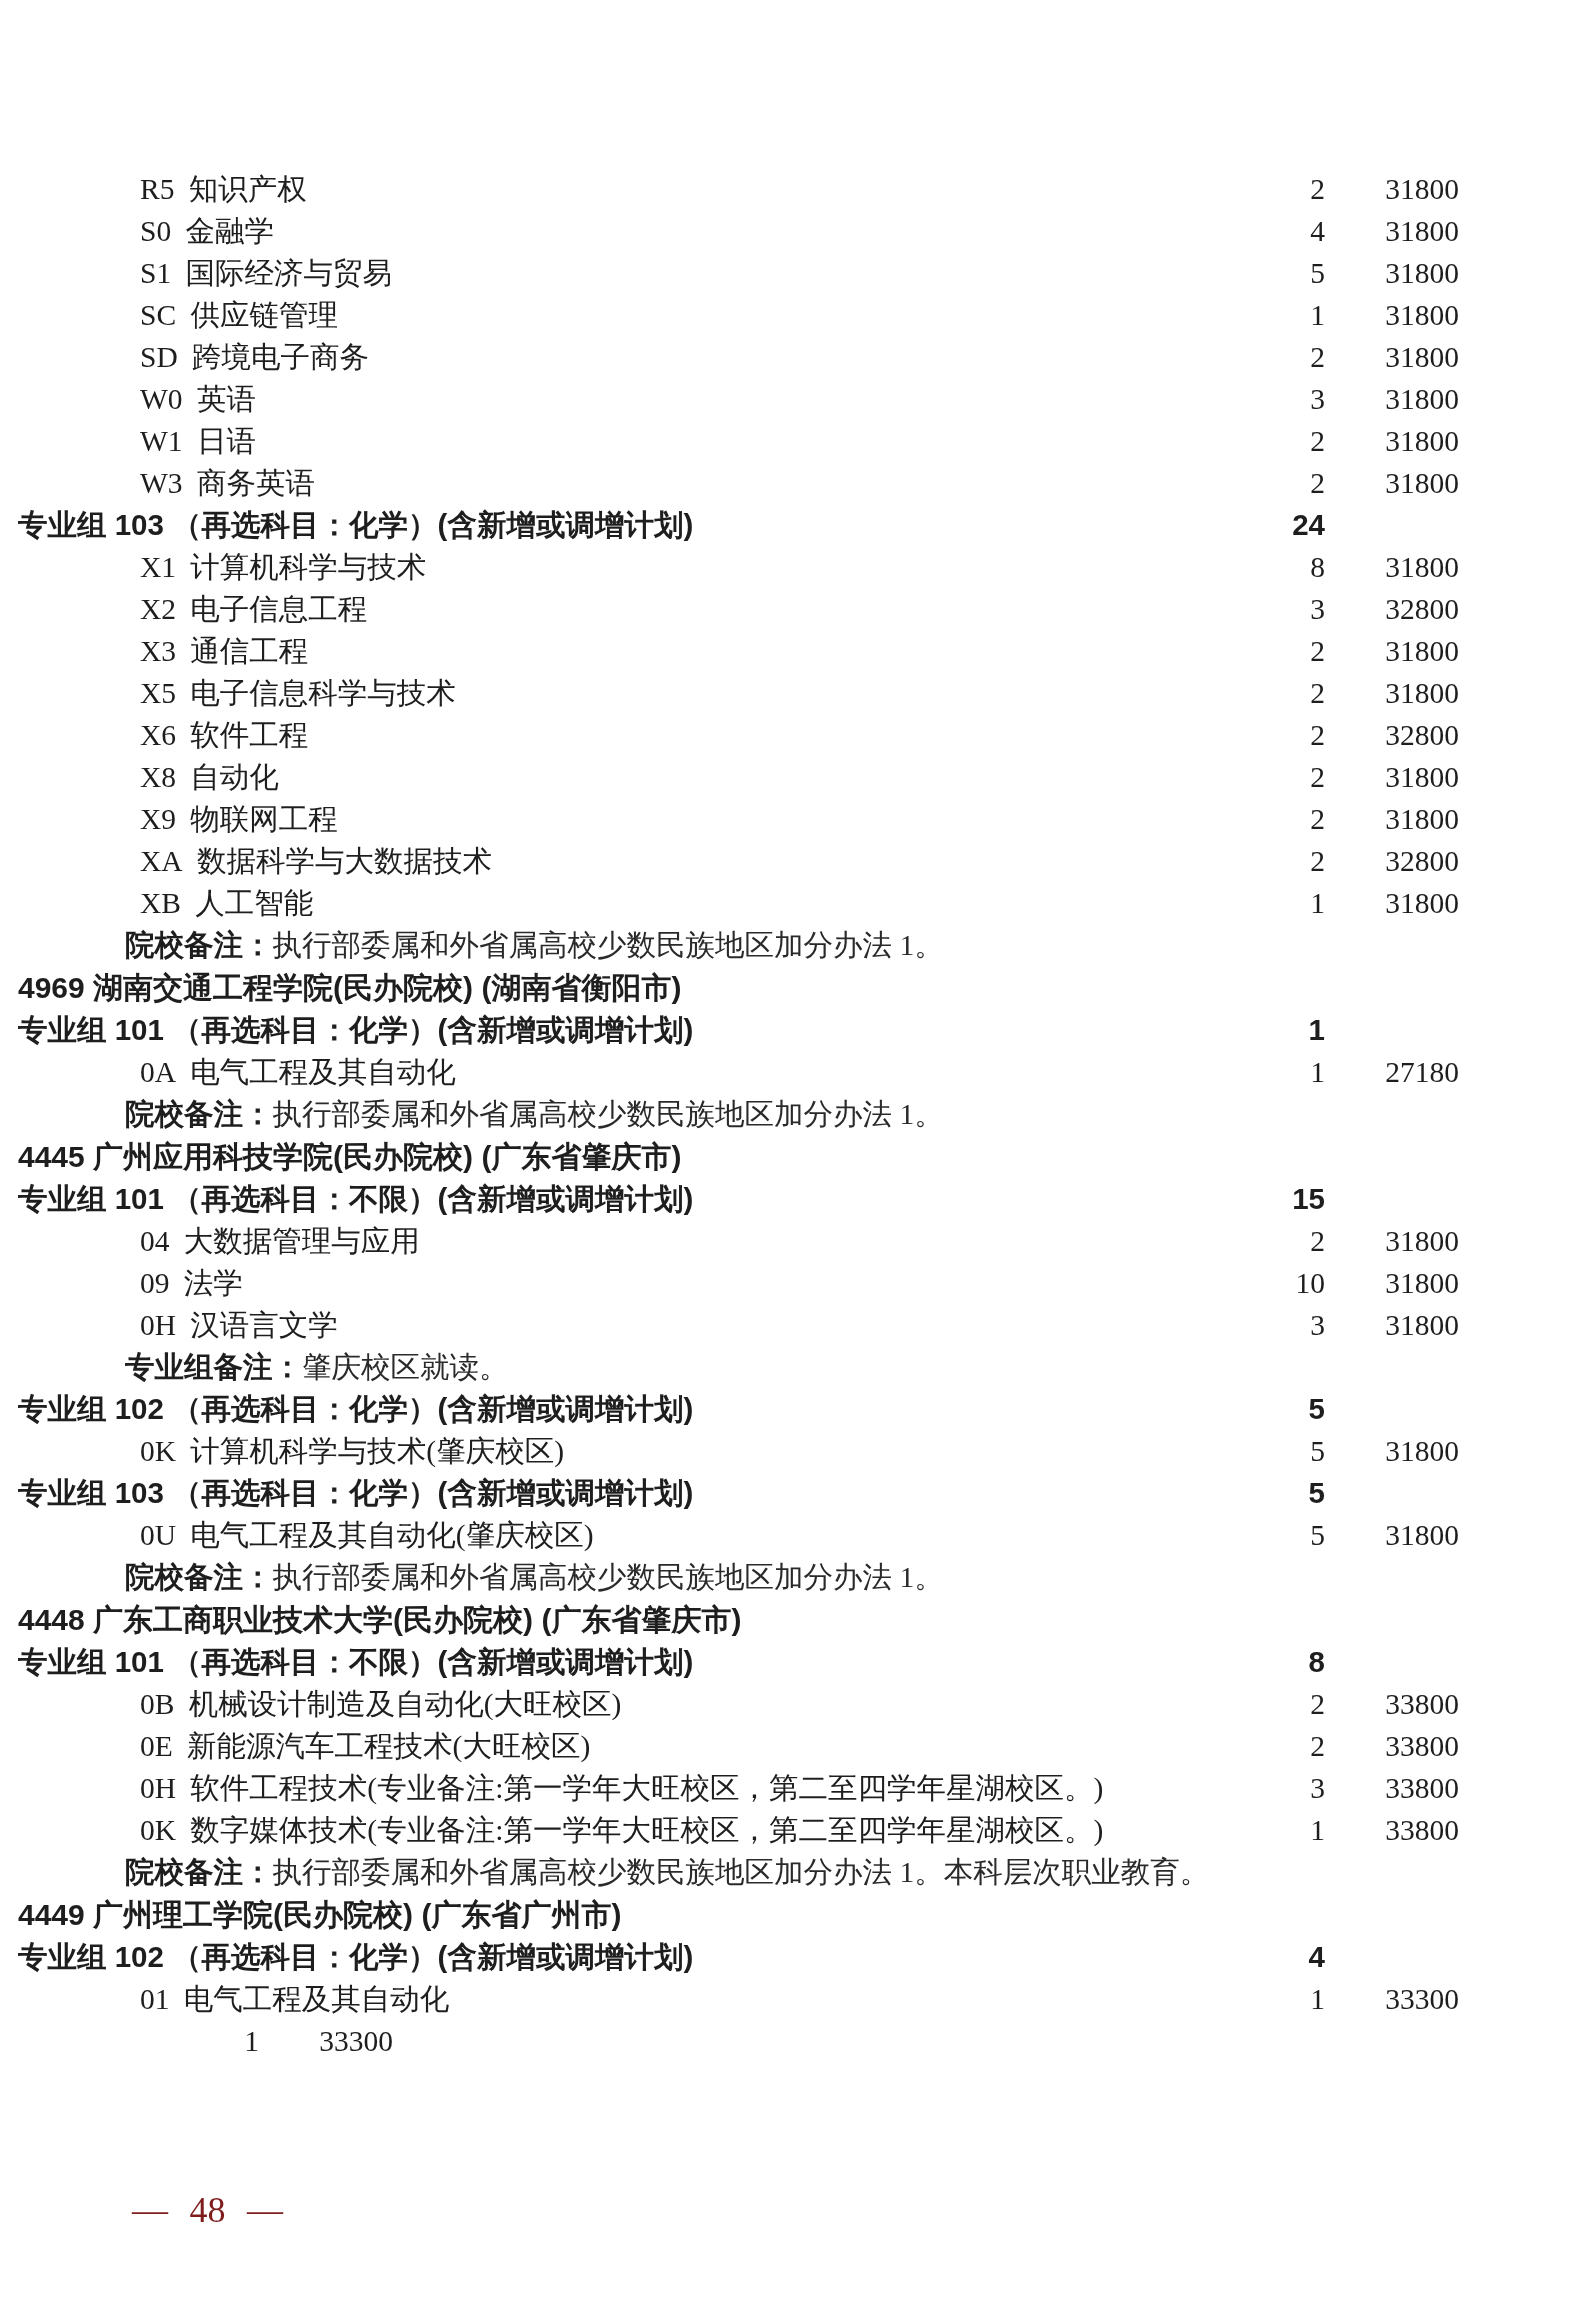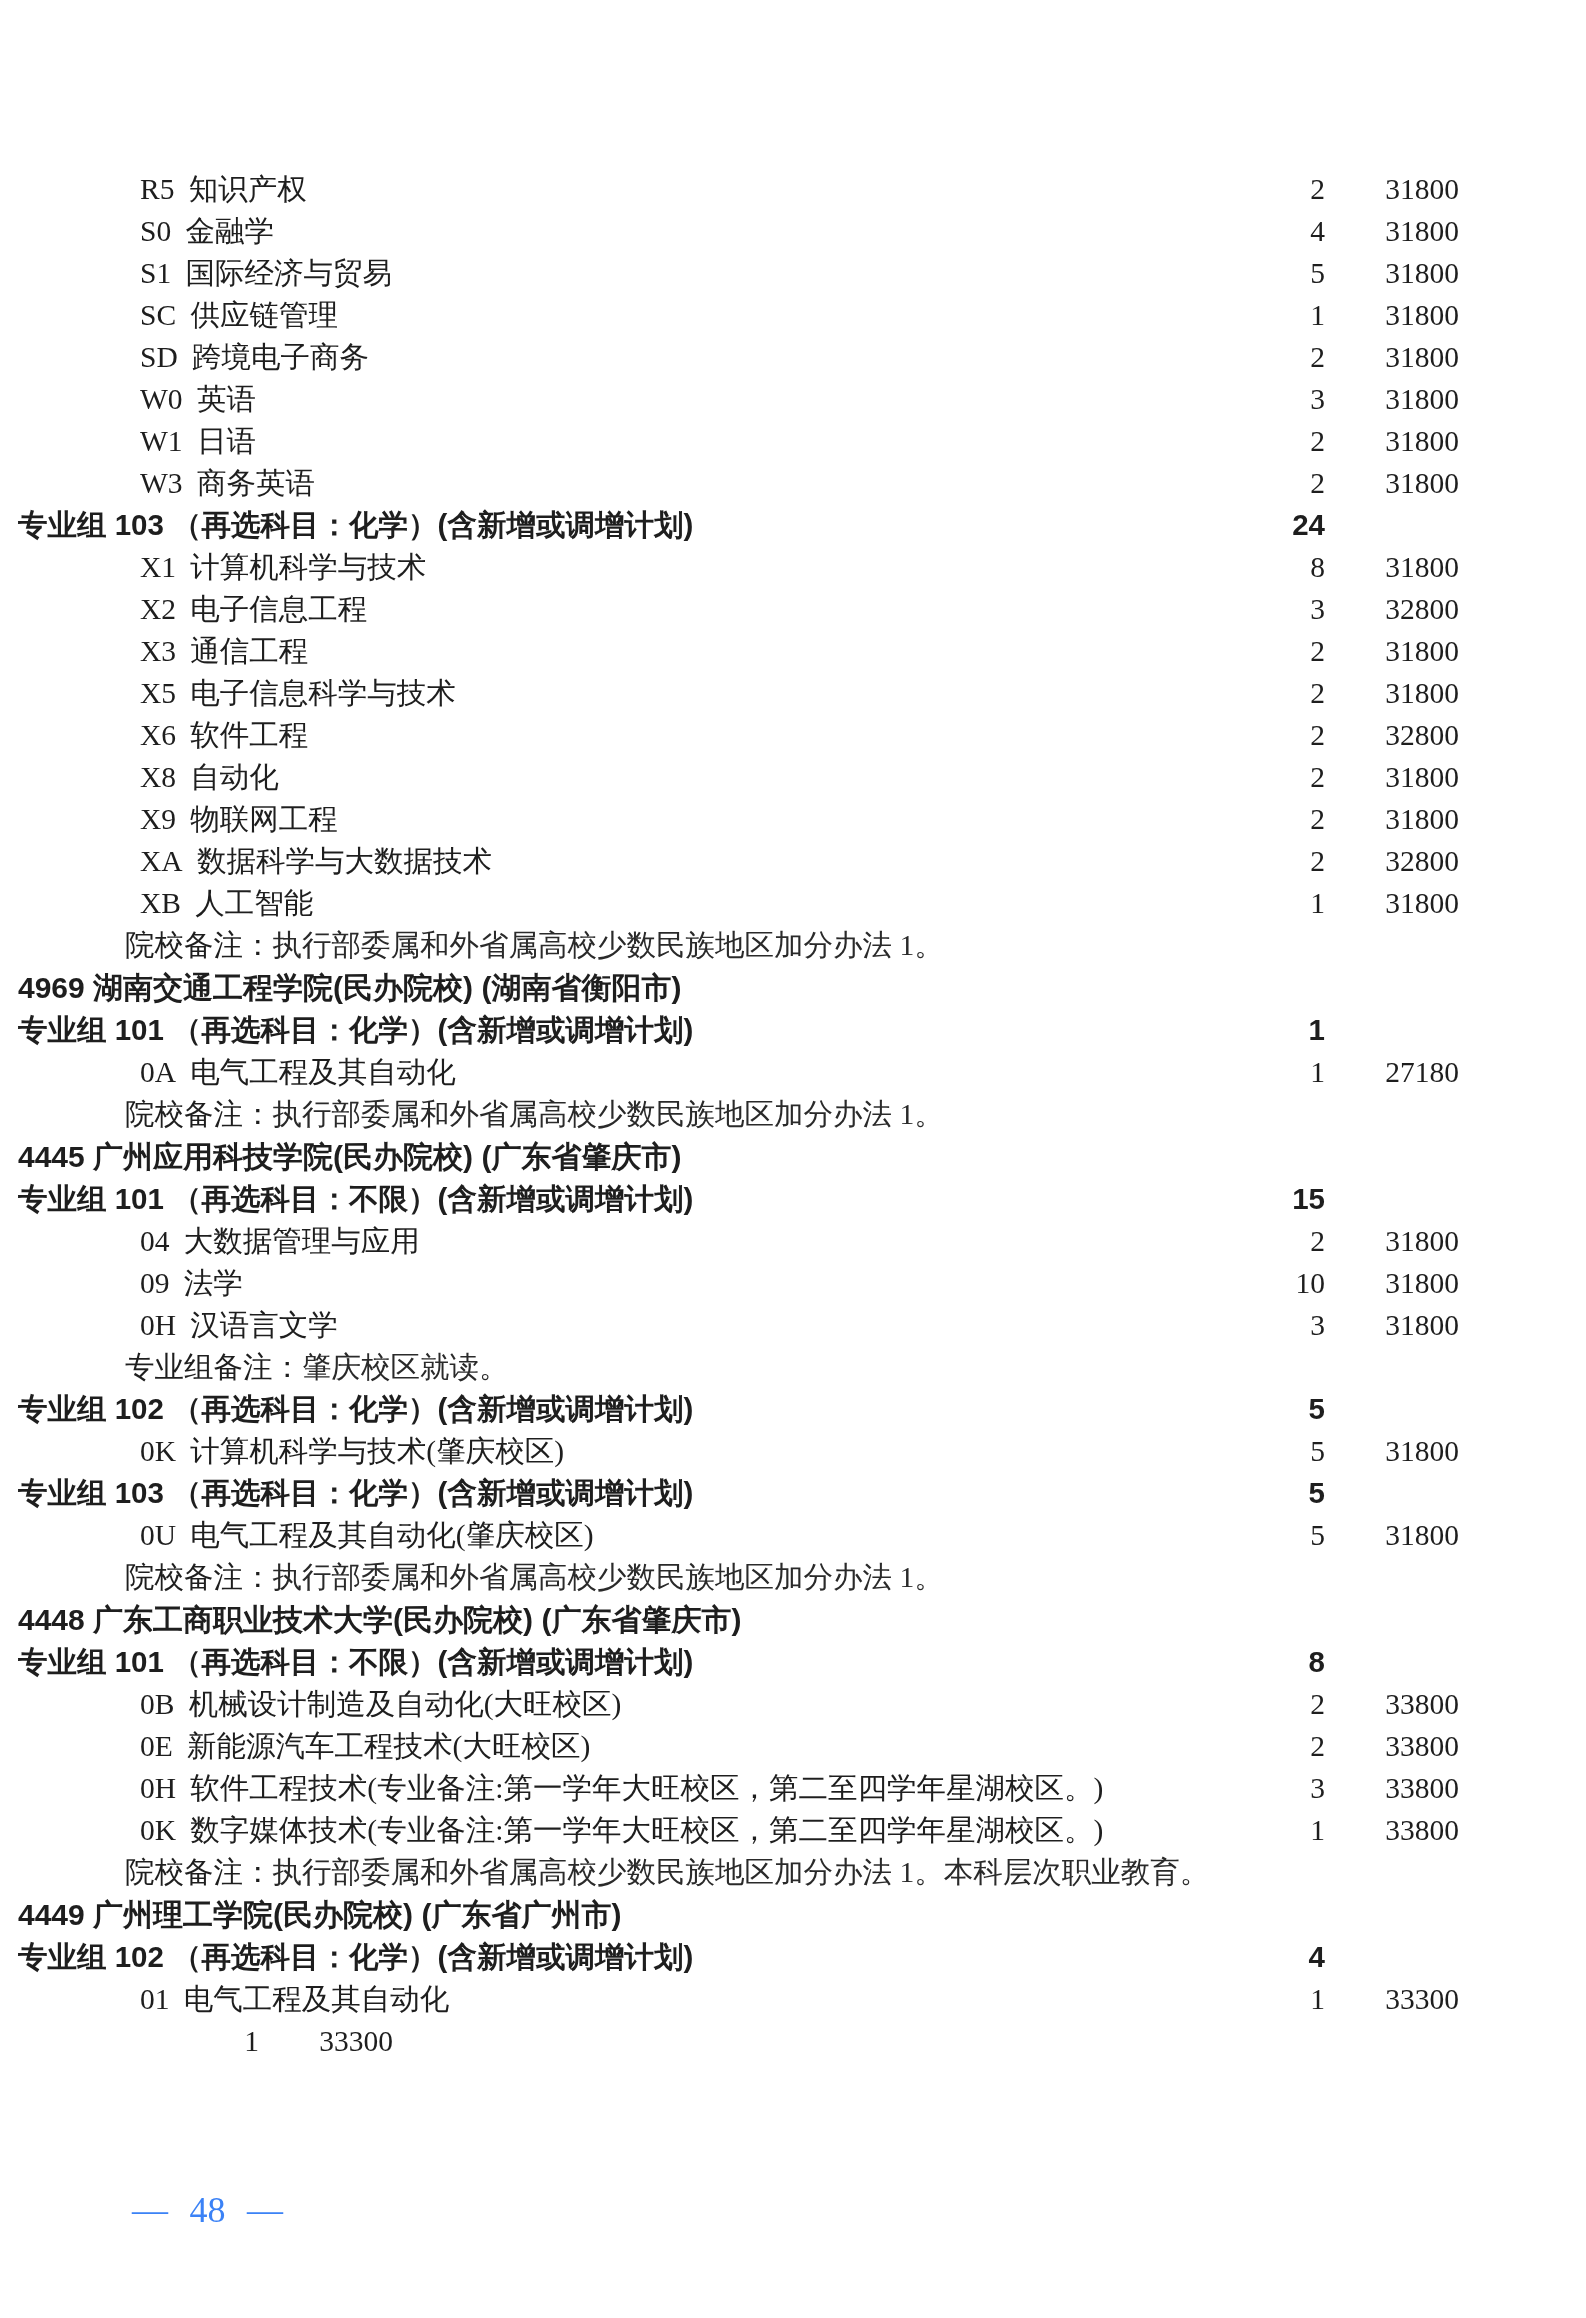--- a/index.html
+++ b/index.html
@@ -33,32 +33,32 @@
   .row-group, .row-school {
     font-family:"Liberation Sans","DejaVu Sans",sans-serif;
     font-weight:700;
     padding-left:18px;
   }
   .row-school { margin-top:1px; font-size:30px; }
 
   
   .row-note .n-label, .row-group_note .n-label {
     font-family:"Liberation Sans","DejaVu Sans",sans-serif;
-    font-weight:400;
+    font-weight:700;
   }
   .row-note .n-text, .row-group_note .n-text {
     font-family:"Liberation Serif","DejaVu Serif",serif;
     color:#2a2a2a;
   }
 
   .footer {
     position:absolute; left:132px; top:2183px;
     font-size:36px; line-height:54px;
     font-family:"Liberation Serif","DejaVu Serif",serif;
-    color:#3b82f6;
+    color:#7f1d1d;
     white-space:nowrap;
   }
   .footer .num { margin:0 21.5px; }
 </style>
 </head>
 <body>
 
 <main class="plan-table">
     <div class="row row-major">
       <div class="c-main"><span class="m-code">R5</span><span class="m-name">知识产权</span></div>

